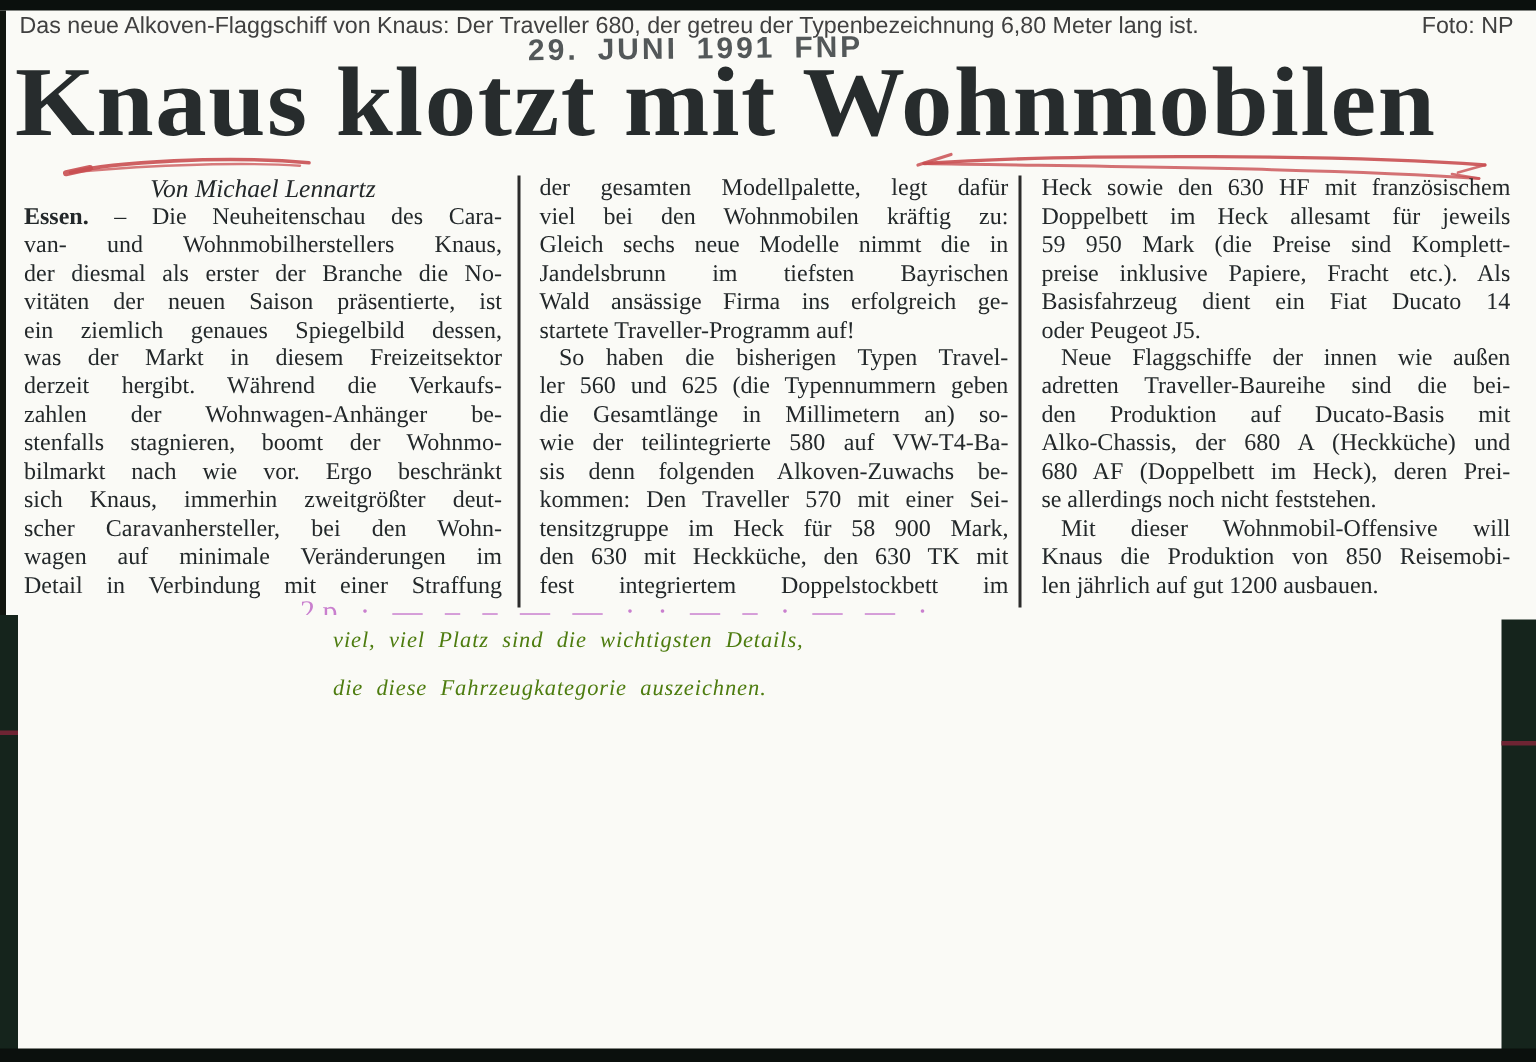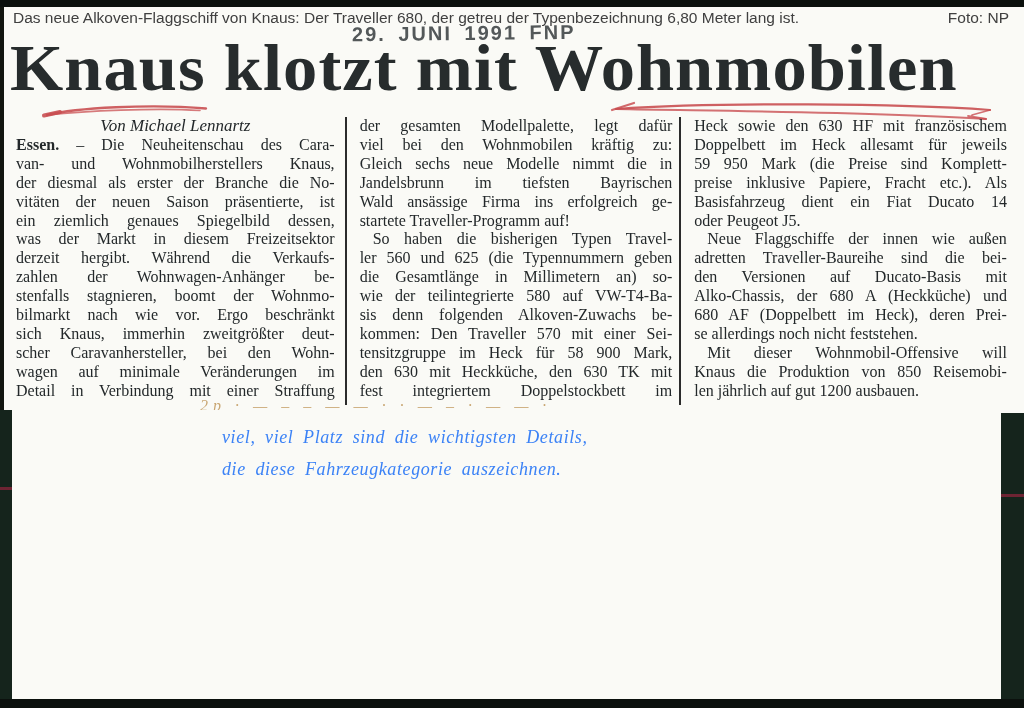--- a/index.html
+++ b/index.html
@@ -44,24 +44,24 @@
   .col.c1{padding:0 10px 0 6px;}
   .col.c2,.col.c3{border-left:2px solid #2b2b2b;padding:0 7px 0 13px;}
   .byline{text-align:center;font-weight:400;font-style:italic;font-size:17px;line-height:18.9px;}
   .line{text-align:justify;text-align-last:justify;white-space:normal;}
   .line.no-just{text-align-last:left;}
   .line.indent{text-indent:13px;}
   .line b{font-weight:700;}
 
   
   .torn{position:absolute;left:200px;top:397px;width:600px;}
-  .torn-clip{height:13px;overflow:hidden;font-style:italic;font-size:16px;color:#a16207;
+  .torn-clip{height:13px;overflow:hidden;font-size:20px;color:#a21caf;
              opacity:.55;letter-spacing:5px;white-space:nowrap;}
-  .torn-lines{padding-left:22px;font-style:italic;font-size:18px;line-height:31.5px;
-              letter-spacing:0.6px;word-spacing:4.5px;color:#3b82f6;margin-top:12px;}
+  .torn-lines{padding-left:22px;font-style:italic;font-size:15px;line-height:31.5px;
+              letter-spacing:0.6px;word-spacing:4.5px;color:#4d7c0f;margin-top:2px;}
 </style>
 </head>
 <body>
 
 <div class="scan">
 
   <div class="bar top"></div>
   <div class="bar left-thin"></div>
   <div class="bar left-wide"></div>
   <div class="bar right-wide"></div>
@@ -128,21 +128,21 @@
       </div>
     <div class="col c3">
         <div class="line">Heck sowie den 630 HF mit französischem</div>
         <div class="line">Doppelbett im Heck allesamt für jeweils</div>
         <div class="line">59 950 Mark (die Preise sind Komplett-</div>
         <div class="line">preise inklusive Papiere, Fracht etc.). Als</div>
         <div class="line">Basisfahrzeug dient ein Fiat Ducato 14</div>
         <div class="line no-just">oder Peugeot J5.</div>
         <div class="line indent">Neue Flaggschiffe der innen wie außen</div>
         <div class="line">adretten Traveller-Baureihe sind die bei-</div>
-        <div class="line">den Versionen auf Ducato-Basis mit</div>
+        <div class="line">den Produktion auf Ducato-Basis mit</div>
         <div class="line">Alko-Chassis, der 680 A (Heckküche) und</div>
         <div class="line">680 AF (Doppelbett im Heck), deren Prei-</div>
         <div class="line no-just">se allerdings noch nicht feststehen.</div>
         <div class="line indent">Mit dieser Wohnmobil-Offensive will</div>
         <div class="line">Knaus die Produktion von 850 Reisemobi-</div>
         <div class="line no-just">len jährlich auf gut 1200 ausbauen.</div>
       </div>
   </div>
 
   <div class="torn">

